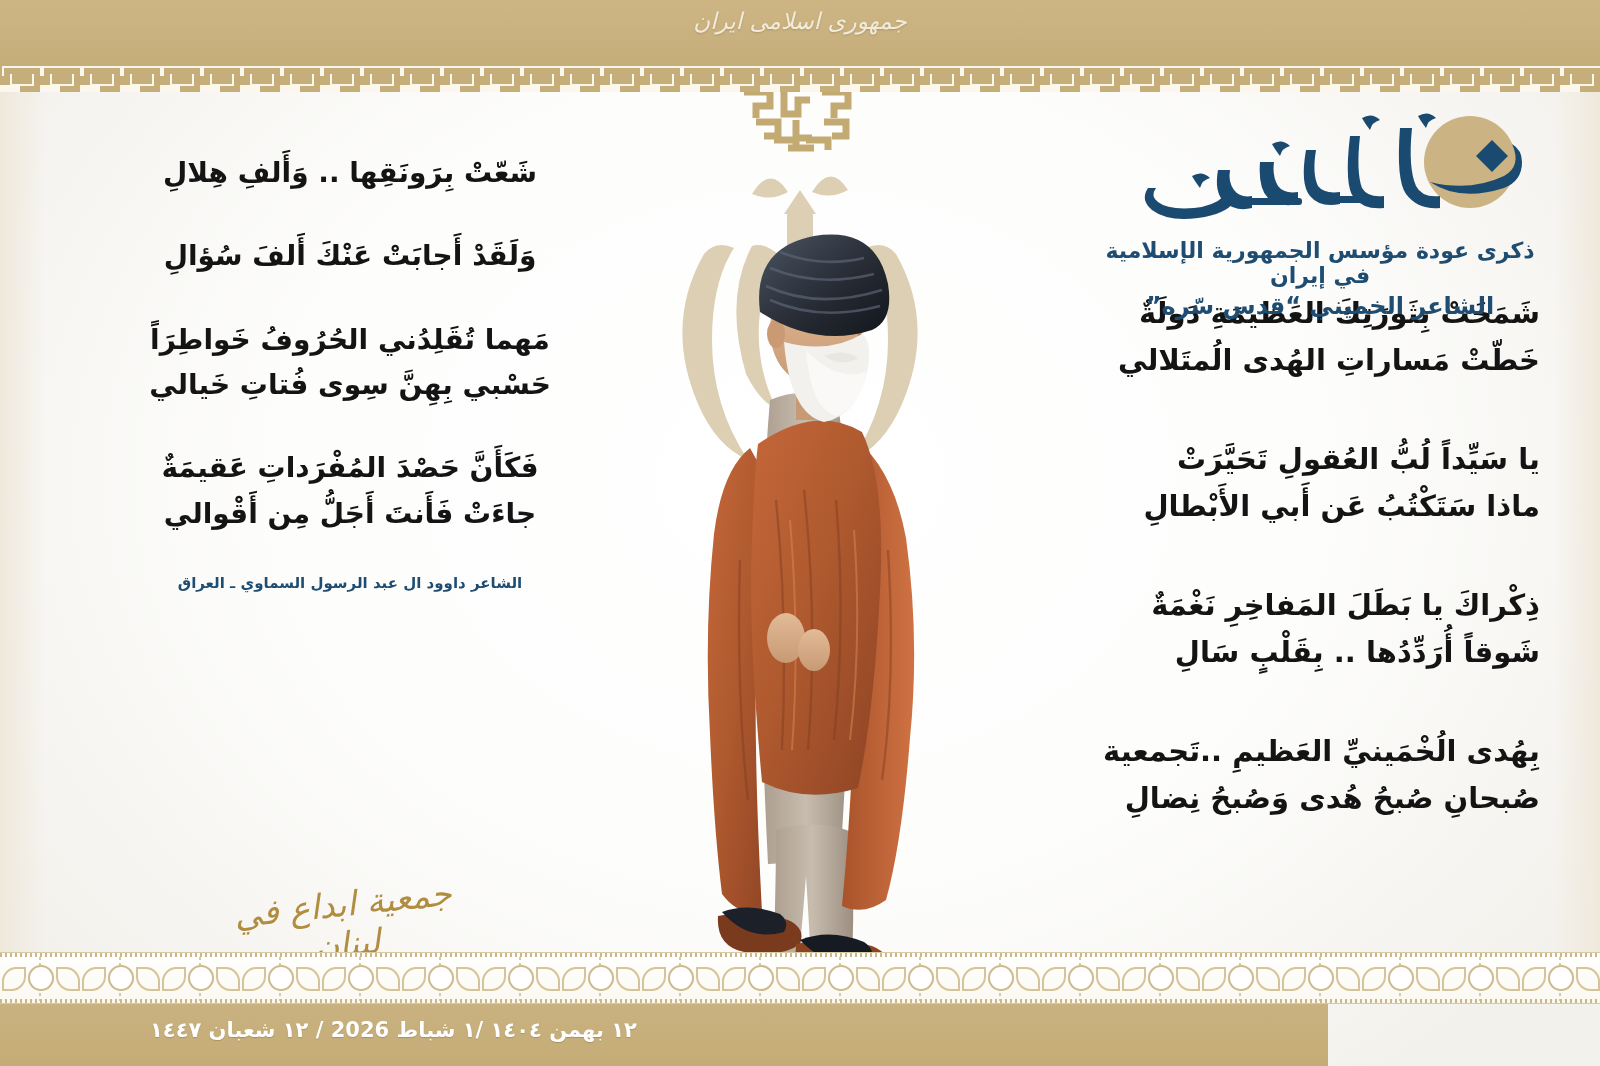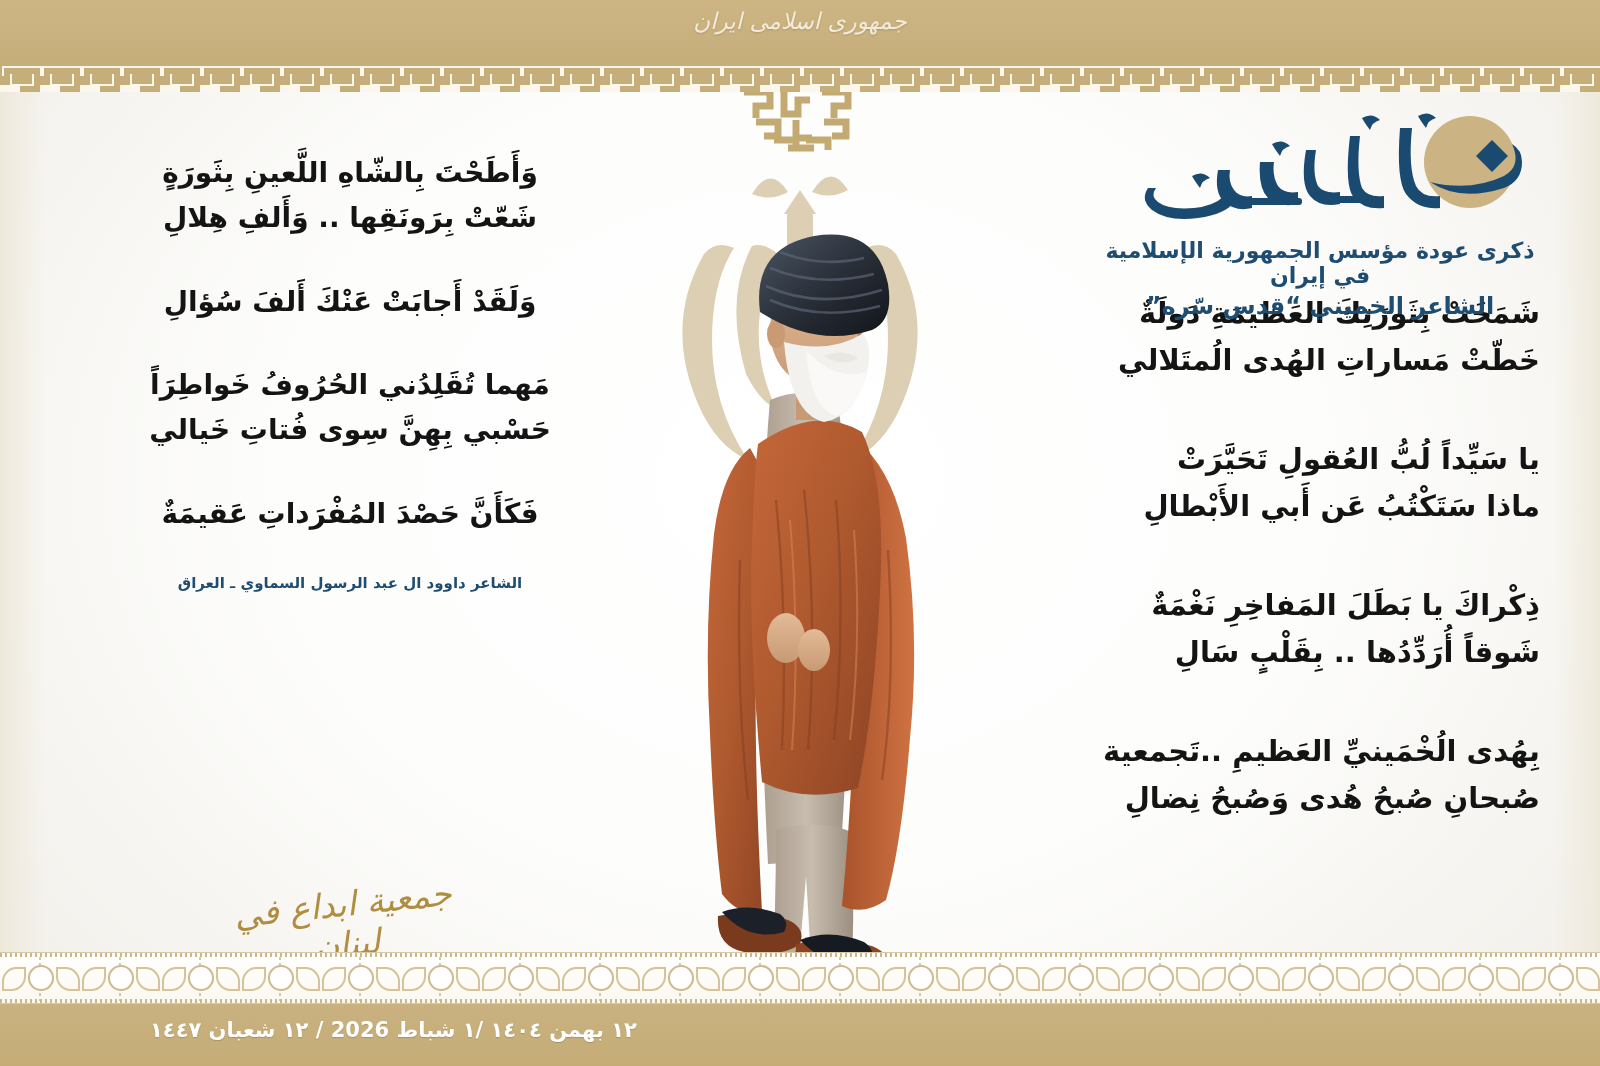--- a/index.html
+++ b/index.html
@@ -72,21 +72,21 @@
   .ros .leafL, .ros .leafR {
     position:absolute; top:14px; width:24px; height:24px;
     border:2px solid #d6c396; border-radius:60% 0 60% 0;
   }
   .ros .leafL { left:2px; }
   .ros .leafR { left:56px; transform:scaleX(-1); }
   .dotline { position:absolute; left:0; width:1600px; height:4px;
     background:repeating-linear-gradient(90deg,#cbb78c 0 2px,transparent 2px 5px); }
 
   .bot-band {
-    position:absolute; left:0; bottom:0; width:1600px; height:62px;
+    position:absolute; left:0; bottom:0; width:1328px; height:62px;
     background:linear-gradient(180deg,#c9b280 0%,#c5ac77 100%);
     z-index:5;
   }
   .bot-date {
     position:absolute; right:auto; left:150px; top:14px;
     font-size:21px; font-weight:bold; color:#ffffff;
     letter-spacing:.5px; direction:rtl;
     text-shadow:0 1px 1px rgba(130,105,55,.4);
   }
 
@@ -448,32 +448,32 @@
       <div class="hemi">شَوقاً أُرَدِّدُها .. بِقَلْبٍ سَالِ</div>
     </div>
     <div class="verse">
       <div class="hemi">بِهُدى الُخْمَينيِّ العَظيمِ ..تَجمعية</div>
       <div class="hemi">صُبحانِ صُبحُ هُدى وَصُبحُ نِضالِ</div>
     </div>
   </div>
 
   <div class="poem poem-left">
     <div class="verse">
-      <div class="hemi">وَأَطَحْتَ بِالشّاهِ اللَّعينِ بِثَورَةٍ</div>
       <div class="hemi">شَعّتْ بِرَونَقِها .. وَأَلفِ هِلالِ</div>
     </div>
     <div class="verse">
       <div class="hemi">وَلَقَدْ أَجابَتْ عَنْكَ أَلفَ سُؤالِ</div>
     </div>
     <div class="verse">
       <div class="hemi">مَهما تُقَلِدُني الحُرُوفُ خَواطِرَاً</div>
       <div class="hemi">حَسْبي بِهِنَّ سِوى فُتاتِ خَيالي</div>
     </div>
     <div class="verse">
       <div class="hemi">فَكَأَنَّ حَصْدَ المُفْرَداتِ عَقيمَةٌ</div>
+      <div class="hemi">جاءَتْ فَأَنتَ أَجَلُّ مِن أَقْوالي</div>
     </div>
     <div class="poet">الشاعر داوود ال عبد الرسول السماوي ـ العراق</div>
   </div>
 
   <div class="assoc">
     <div class="assoc-txt">جمعية ابداع في لبنان</div>
   </div>
 
   <div class="bot-floral">
     <div class="dotline" style="top:0"></div>

